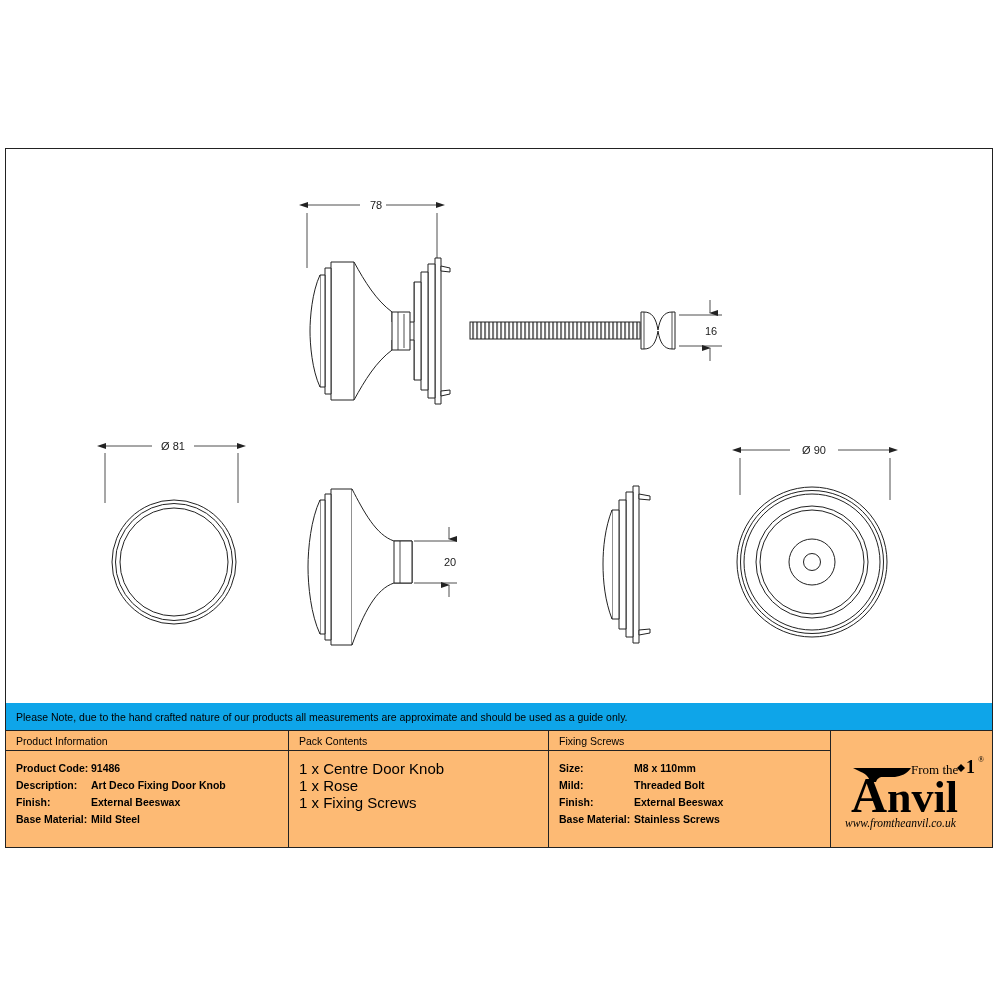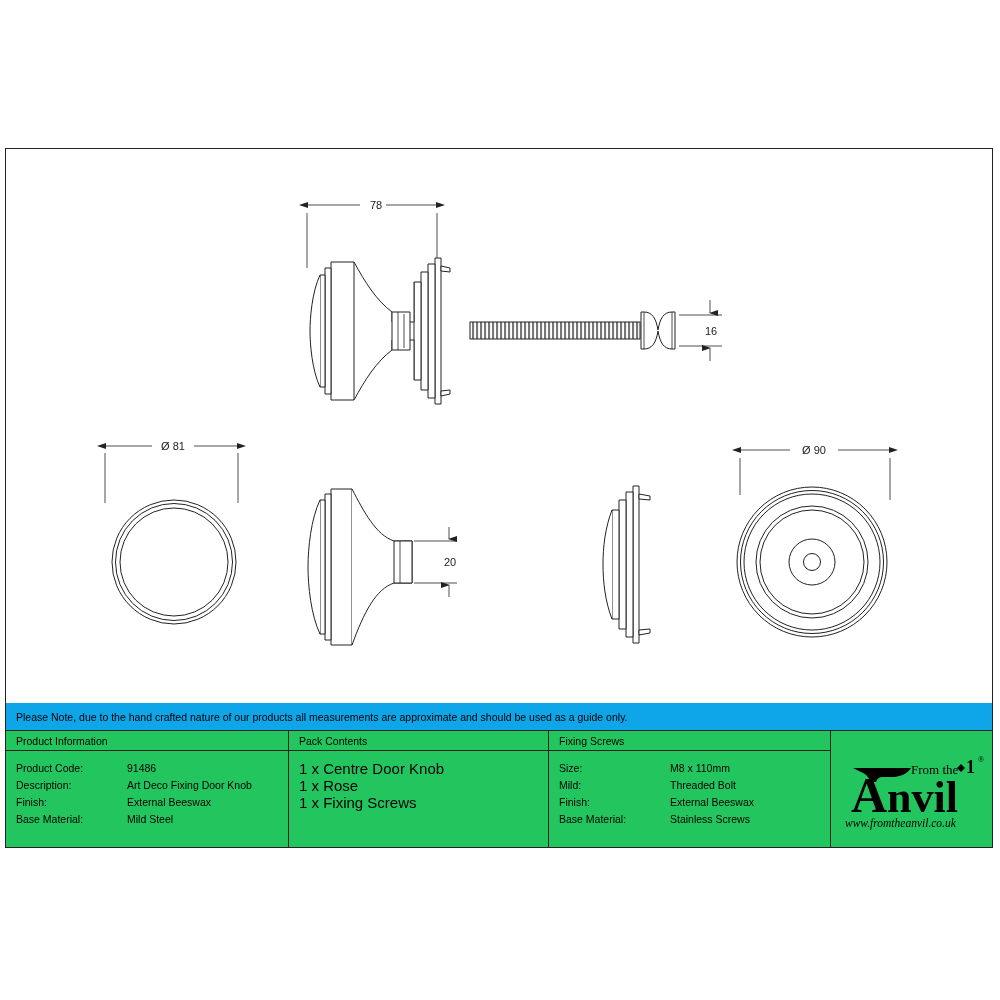--- a/index.html
+++ b/index.html
@@ -39,21 +39,21 @@
     font-size:10.5px;
     background:#0ea5e9;
   }
   .tbl{
     position:absolute;
     left:5px;top:731px;width:988px;height:117px;
     box-sizing:border-box;
     border:1.6px solid #222;
     border-top:none;
     display:flex;
-    background:#22c55e;
+    background:#fdba74;
   }
   .col{
     box-sizing:border-box;
     height:100%;
     position:relative;
     border-right:1.4px solid #222;
   }
   .col.c1{width:283px;}
   .col.c2{width:260px;}
   .col.c3{width:282px;}
@@ -64,23 +64,24 @@
     border-bottom:1.4px solid #222;
     display:flex;align-items:center;
     padding-left:10px;
     font-size:10.5px;
   }
   .col-body{padding:9px 0 0 10px;}
   .kv{
     display:flex;
     font-size:10.5px;
     line-height:17px;
+    font-weight:bold;
   }
   .kv .k{width:75px;flex:0 0 75px;}
-  .kv .v{flex:1;margin-left:36px;}
+  .kv .v{flex:1;}
   .plain{
     font-size:15px;
     line-height:17px;
   }
   
   .logo-box{
     width:150px;height:86px;
     position:relative;
   }
   .logo-svg{width:150px;height:86px;display:block;}

